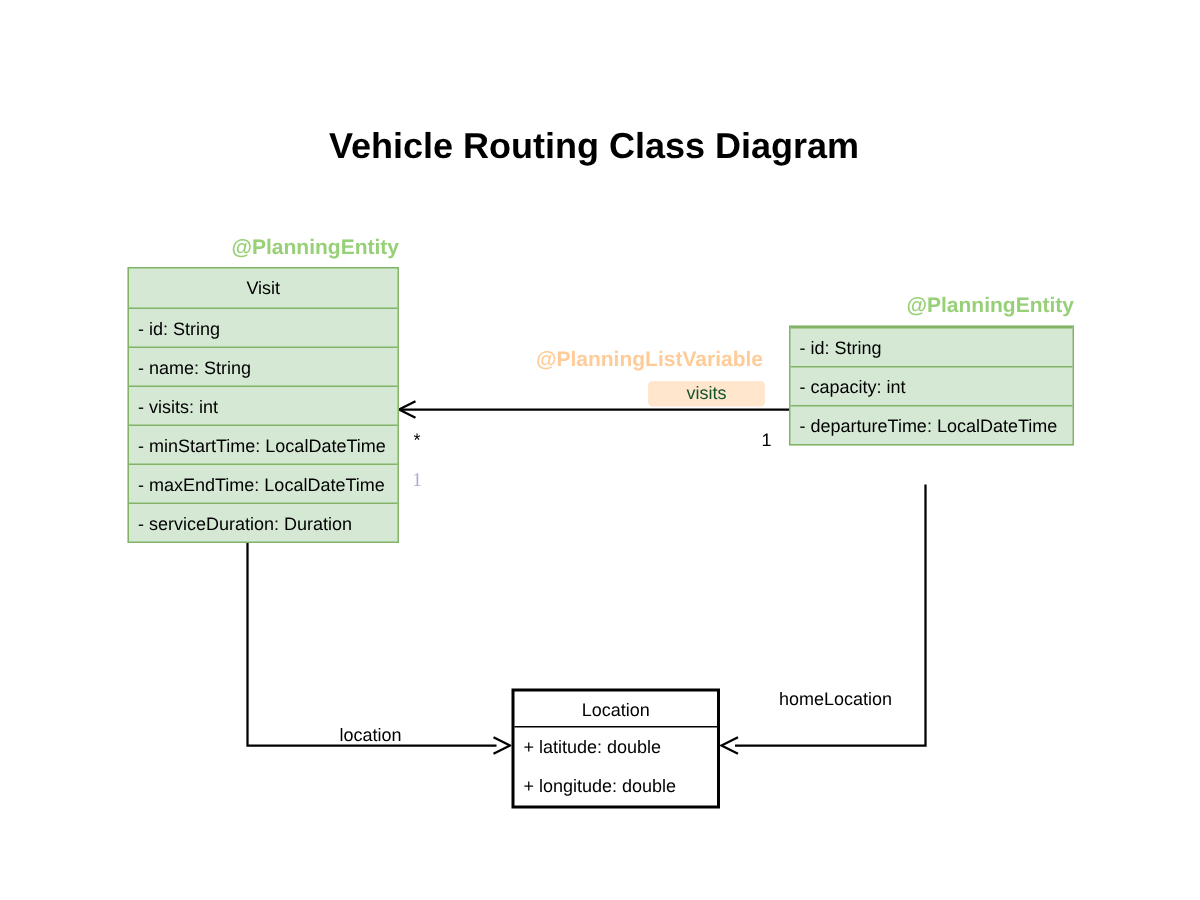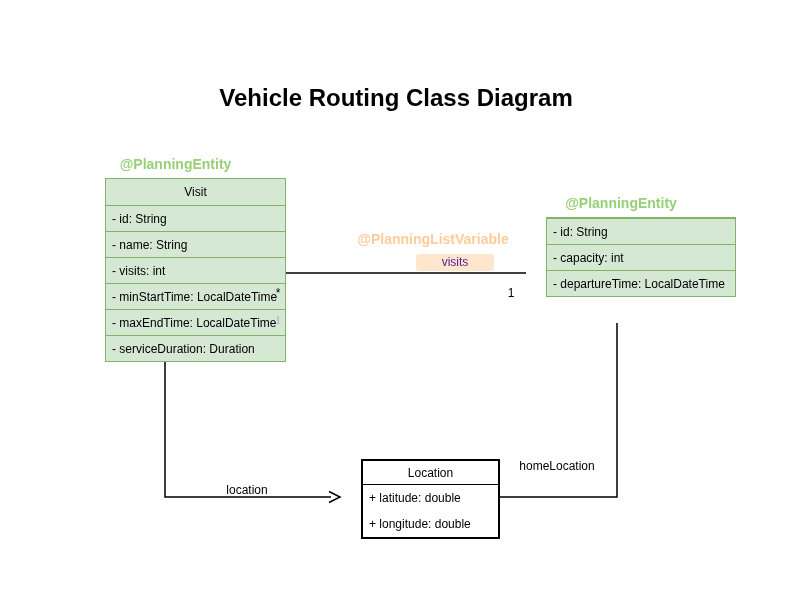--- a/index.html
+++ b/index.html
@@ -24,29 +24,28 @@
 
   .diagram-title {
     position: absolute; left: 0; top: 84px; width: 792px;
     text-align: center; font-size: 24px; font-weight: bold; color: #000;
   }
 
   .annotation {
     position: absolute; text-align: center;
     font-size: 14px; font-weight: bold;
   }
-  .annotation.green { color: var(--green-label); }
+  .annotation.green { color: var(--green-label); text-align: right; }
   .annotation.peach { color: var(--peach-label); }
 
   .uml-class {
     position: absolute;
     background: var(--green-fill);
     border: 1px solid var(--green-stroke);
     font-size: 12px;
-    margin-left: 20px;
   }
   .uml-class .class-header {
     height: 26px; display: flex; align-items: center; justify-content: center;
   }
   .uml-class .attr-row {
     height: 26px; display: flex; align-items: center;
     padding-left: 6px;
     border-top: 1px solid var(--green-stroke);
   }
 
@@ -70,23 +69,23 @@
   svg.connectors path {
     stroke: var(--line-color);
     stroke-width: 1.5;
     fill: none;
   }
 
   .edge-label {
     position: absolute; text-align: center; font-size: 12px; color: #000;
   }
   .edge-badge {
-    position: absolute; left: 416px; top: 254px; width: 78px; height: 17px;
+    position: absolute; left: 432px; top: 254px; width: 78px; height: 17px;
     background: var(--peach-fill); border-radius: 3px;
-    font-size: 12px; text-align: center; line-height: 17px; color: #4c1d95;
+    font-size: 12px; text-align: center; line-height: 17px; color: #14532d;
   }
   .mult { position: absolute; width: 16px; text-align: center; font-size: 12px; color: #000; }
   .mult.purple {
     color: var(--purple-label);
     font-family: "Liberation Serif", serif;
     font-size: 13px;
   }
 </style>
 </head>
 <body>

